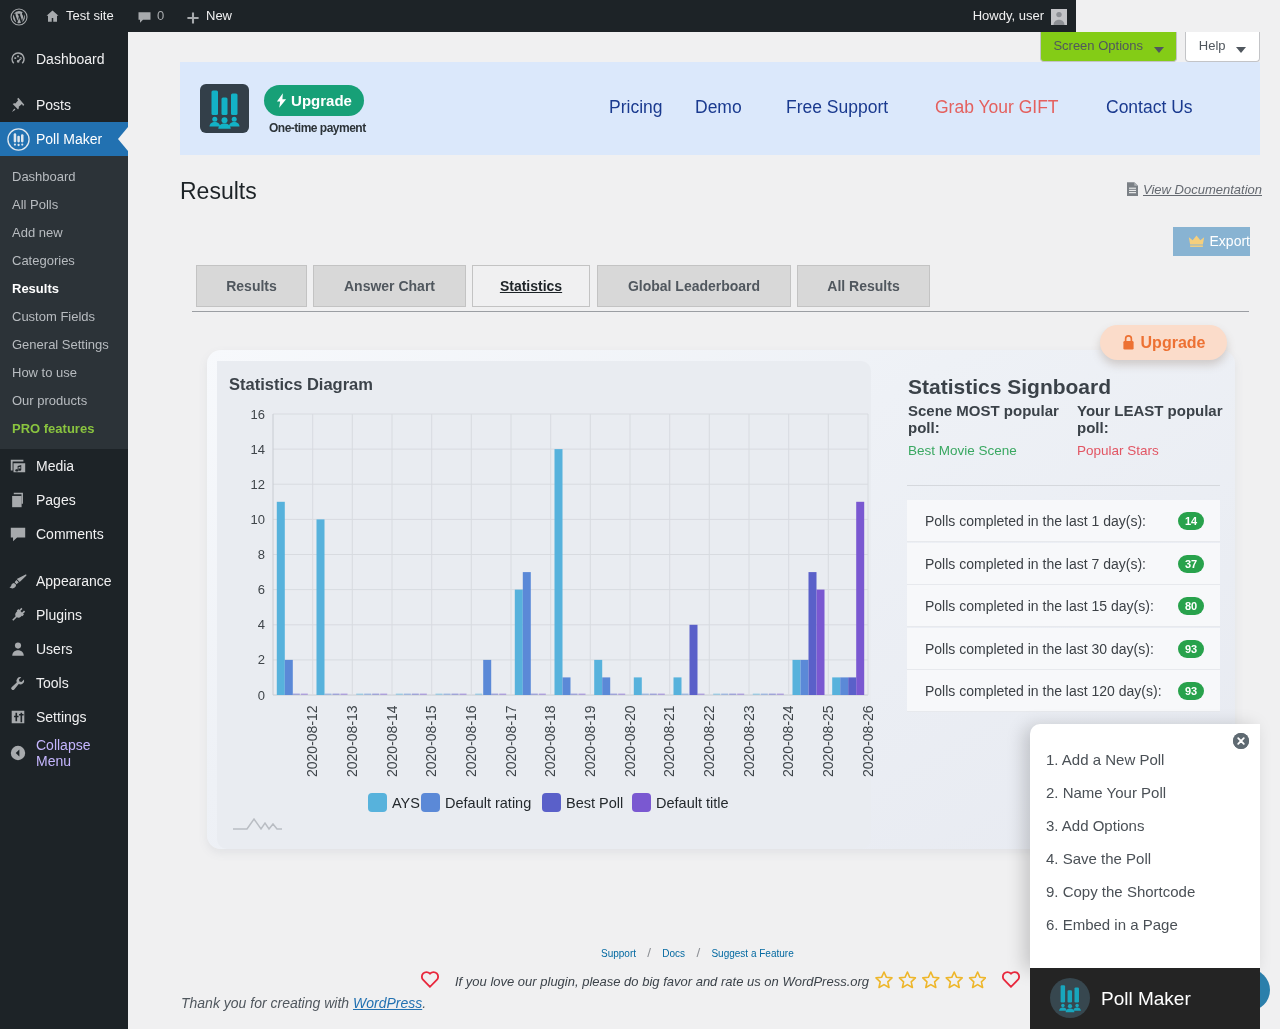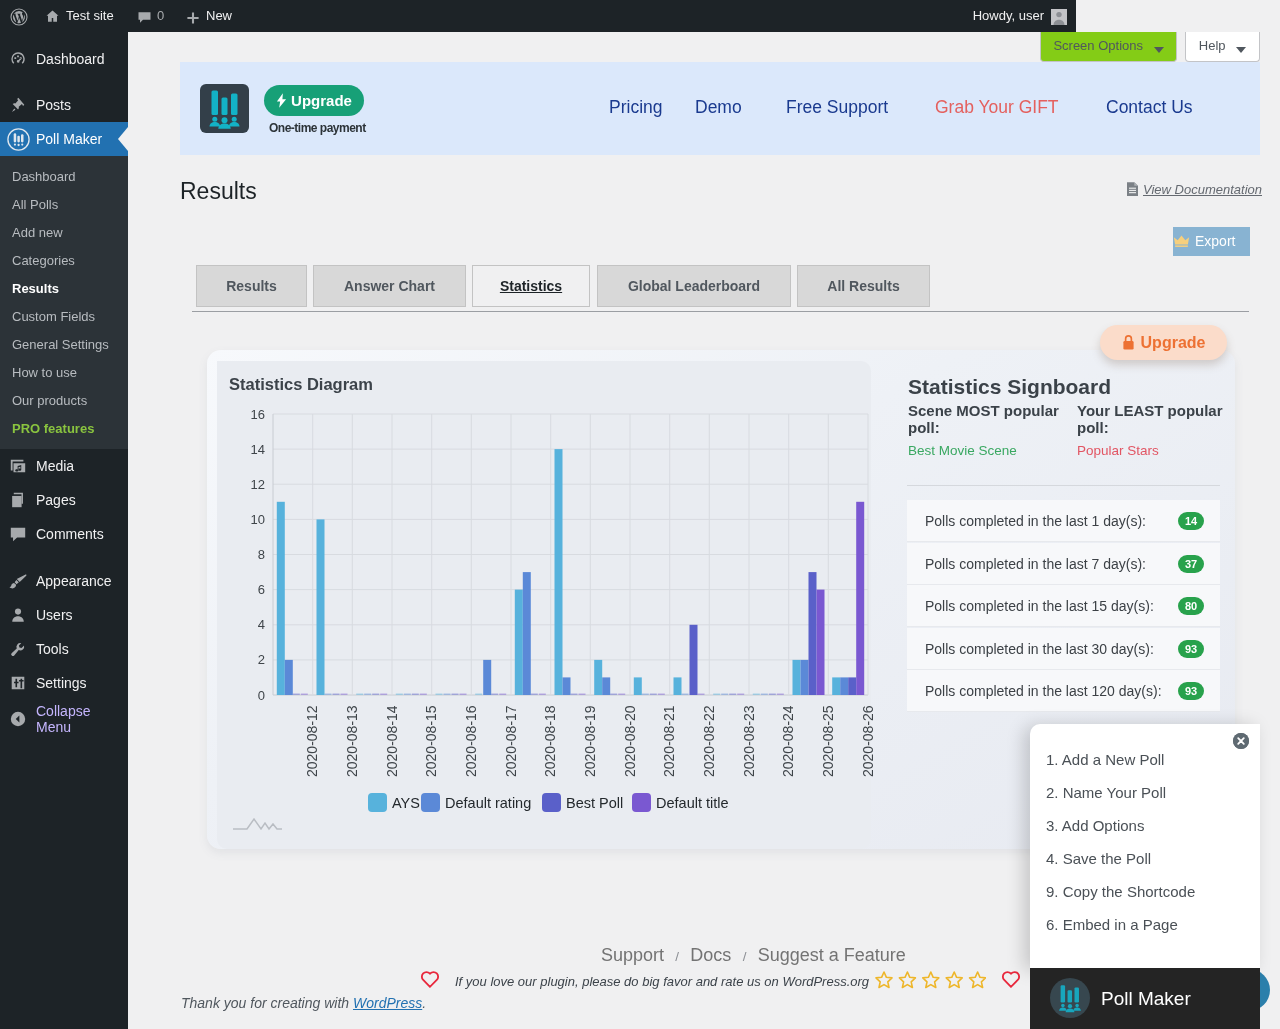--- a/index.html
+++ b/index.html
@@ -28,21 +28,21 @@
 .caret { display:inline-block; width:0; height:0; border-left:5px solid transparent; border-right:5px solid transparent; border-top:6px solid #50575e; margin-left:7px; position:relative; top:3px;}
 
 #blueband { position:absolute; left:180px; top:62px; width:1080px; height:93px; background:#dbe8fb; }
 #pluglogo { position:absolute; left:200px; top:84px; width:49px; height:49px; background:#333f49; border-radius:6px; }
 #upgbtn { position:absolute; left:264px; top:85px; width:100px; height:31px; border-radius:16px; background:#17a077; color:#fff; font-weight:bold; font-size:15px; text-align:center; line-height:31px; }
 #onetime { position:absolute; left:269px; top:121px; font-size:12px; font-weight:bold; color:#2c3338; letter-spacing:-0.5px; }
 .navlink { position:absolute; top:97px; font-size:17.5px; color:#1a3a8f; }
 
 #pagetitle { position:absolute; left:180px; top:178px; font-size:23px; color:#1d2327; font-weight:400; }
 #viewdoc { position:absolute; left:1143px; top:182px; font-size:13px; font-style:italic; color:#646970; text-decoration:underline; }
-#exportbtn { position:absolute; left:1173px; top:227px; width:77px; height:29px; background:#88b3d2; color:#fff; font-size:14px; line-height:29px; }
+#exportbtn { position:absolute; left:1173px; top:227px; width:77px; height:29px; background:#88b3d2; color:#fff; font-size:14px; line-height:29px;text-align:right; }
 
 .tab { position:absolute; top:265px; height:42px; background:#d8d8d8; border:1px solid #c3c3c3; color:#50575e; font-size:14px; font-weight:bold; text-align:center; line-height:40px; }
 #tabline { position:absolute; left:192px; top:311px; width:1057px; height:1px; background:#9b9ea3; }
 
 
 #panel { position:absolute; left:207px; top:350px; width:1028px; height:499px; border-radius:14px; background:linear-gradient(150deg,#f7f9fc 0%,#eef1f6 40%,#e7eaf1 100%); box-shadow:0 4px 10px rgba(100,110,130,0.10); }
 #chartbox { position:absolute; left:217px; top:361px; width:654px; height:488px; background:#e9ecf1; border-radius:0 10px 10px 10px; }
 #upgpill { position:absolute; left:1100px; top:325px; width:127px; height:35px; border-radius:18px; background:#fbdcca; box-shadow:0 5px 9px rgba(120,90,70,0.25); color:#ed7133; font-weight:bold; font-size:16px; text-align:center; line-height:35px; z-index:5; }
 
 
@@ -51,21 +51,21 @@
 .badge { position:absolute; right:16px; top:12px; min-width:26px; height:18px; background:#28a24c; border-radius:9px; color:#fff; font-size:11px; font-weight:bold; text-align:center; line-height:18px; padding:0 4px; }
 
 
 #popup { position:absolute; left:1030px; top:724px; width:230px; height:244px; background:#fff; border-radius:10px 0 0 0; box-shadow:-6px 2px 18px rgba(0,0,0,0.18); z-index:20; }
 .popitem { position:absolute; left:16px; font-size:15px; color:#4a5056; }
 #closebtn { position:absolute; left:203px; top:9px; width:16px; height:16px; border-radius:50%; background:#5f6a72; color:#fff; }
 #darkbar { position:absolute; left:1030px; top:968px; width:230px; height:61px; background:#242424; z-index:21; }
 #fabcircle { position:absolute; left:1228px; top:969px; width:42px; height:42px; border-radius:50%; background:#2b7fab; z-index:19; }
 
 
-.flink { color:#737373; font-size:18px; text-decoration:none; }
+.flink { color:#0369a1; font-size:10px; text-decoration:none; }
 #footlinks { position:absolute; left:601px; top:945px; font-size:13.5px; color:#3c434a; }
 #rateline { position:absolute; left:455px; top:974px; font-size:13px; font-style:italic; color:#3c434a; }
 #thanks { position:absolute; left:181px; top:995px; font-size:14px; font-style:italic; color:#50575e; }
 </style>
 </head>
 <body>
 
 <div id="adminbar">
   <span class="item" style="left:10px;top:7px;height:18px;line-height:18px;">
     <svg width="18" height="18" viewBox="0 0 20 20">
@@ -150,20 +150,27 @@
     <svg width="18" height="18" viewBox="0 0 20 20">
           <path fill="#a7aaad" d="M2 3h16v11H9l-4.5 4V14H2V3z"></path>
         </svg>
   </span>Comments</div>
   <div class="menu-sep" style="height:13px;"></div>
   <div class="menu-item"><span class="mi-icon">
     <svg width="18" height="18" viewBox="0 0 20 20">
           <path fill="#a7aaad" d="M19 2.5 8.6 7.8l3.3 3.3L19.4 4l-.4-1.5zM8.2 8.9c-.5.6-1.2 1.6-1.9 2.6l2 2c.9-.6 1.9-1.4 2.6-2L8.2 8.9zM5.6 12.1c-1.5.1-2.6 1-3 2.5-.3 1.2-.9 1.9-2.1 2.4.9.8 2.2 1.3 3.4 1.3 2.2 0 3.9-1.6 4-4l-2.3-2.2z"></path>
         </svg>
   </span>Appearance</div>
+  <div class="menu-item"><span class="mi-icon">
+    <svg width="18" height="18" viewBox="0 0 20 20">
+          <g transform="rotate(45 10 10)">
+            <path fill="#a7aaad" d="M13 5V1.8h-1.8V5H8.8V1.8H7V5H5.6v2.6h.8v1.6c0 1.7 1.1 3.1 2.7 3.6v5.4h1.8v-5.4c1.6-.5 2.7-1.9 2.7-3.6V7.6h.8V5H13z"></path>
+          </g>
+        </svg>
+  </span>Plugins</div>
   <div class="menu-item"><span class="mi-icon">
     <svg width="18" height="18" viewBox="0 0 20 20">
           <circle cx="10" cy="6.2" r="3.4" fill="#a7aaad"></circle>
           <path fill="#a7aaad" d="M3.6 17.5c0-3.6 2.9-6 6.4-6s6.4 2.4 6.4 6z"></path>
         </svg>
   </span>Users</div>
   <div class="menu-item"><span class="mi-icon">
     <svg width="18" height="18" viewBox="0 0 20 20">
           <path fill="#a7aaad" d="M16.7 6.1a4.3 4.3 0 0 1-5.9 5.1l-5 5.9a1.9 1.9 0 0 1-2.9-2.5l5.7-5.2a4.3 4.3 0 0 1 5-5.9L11 6.1l.6 2.3 2.3.6 2.8-2.9z"></path>
         </svg>

